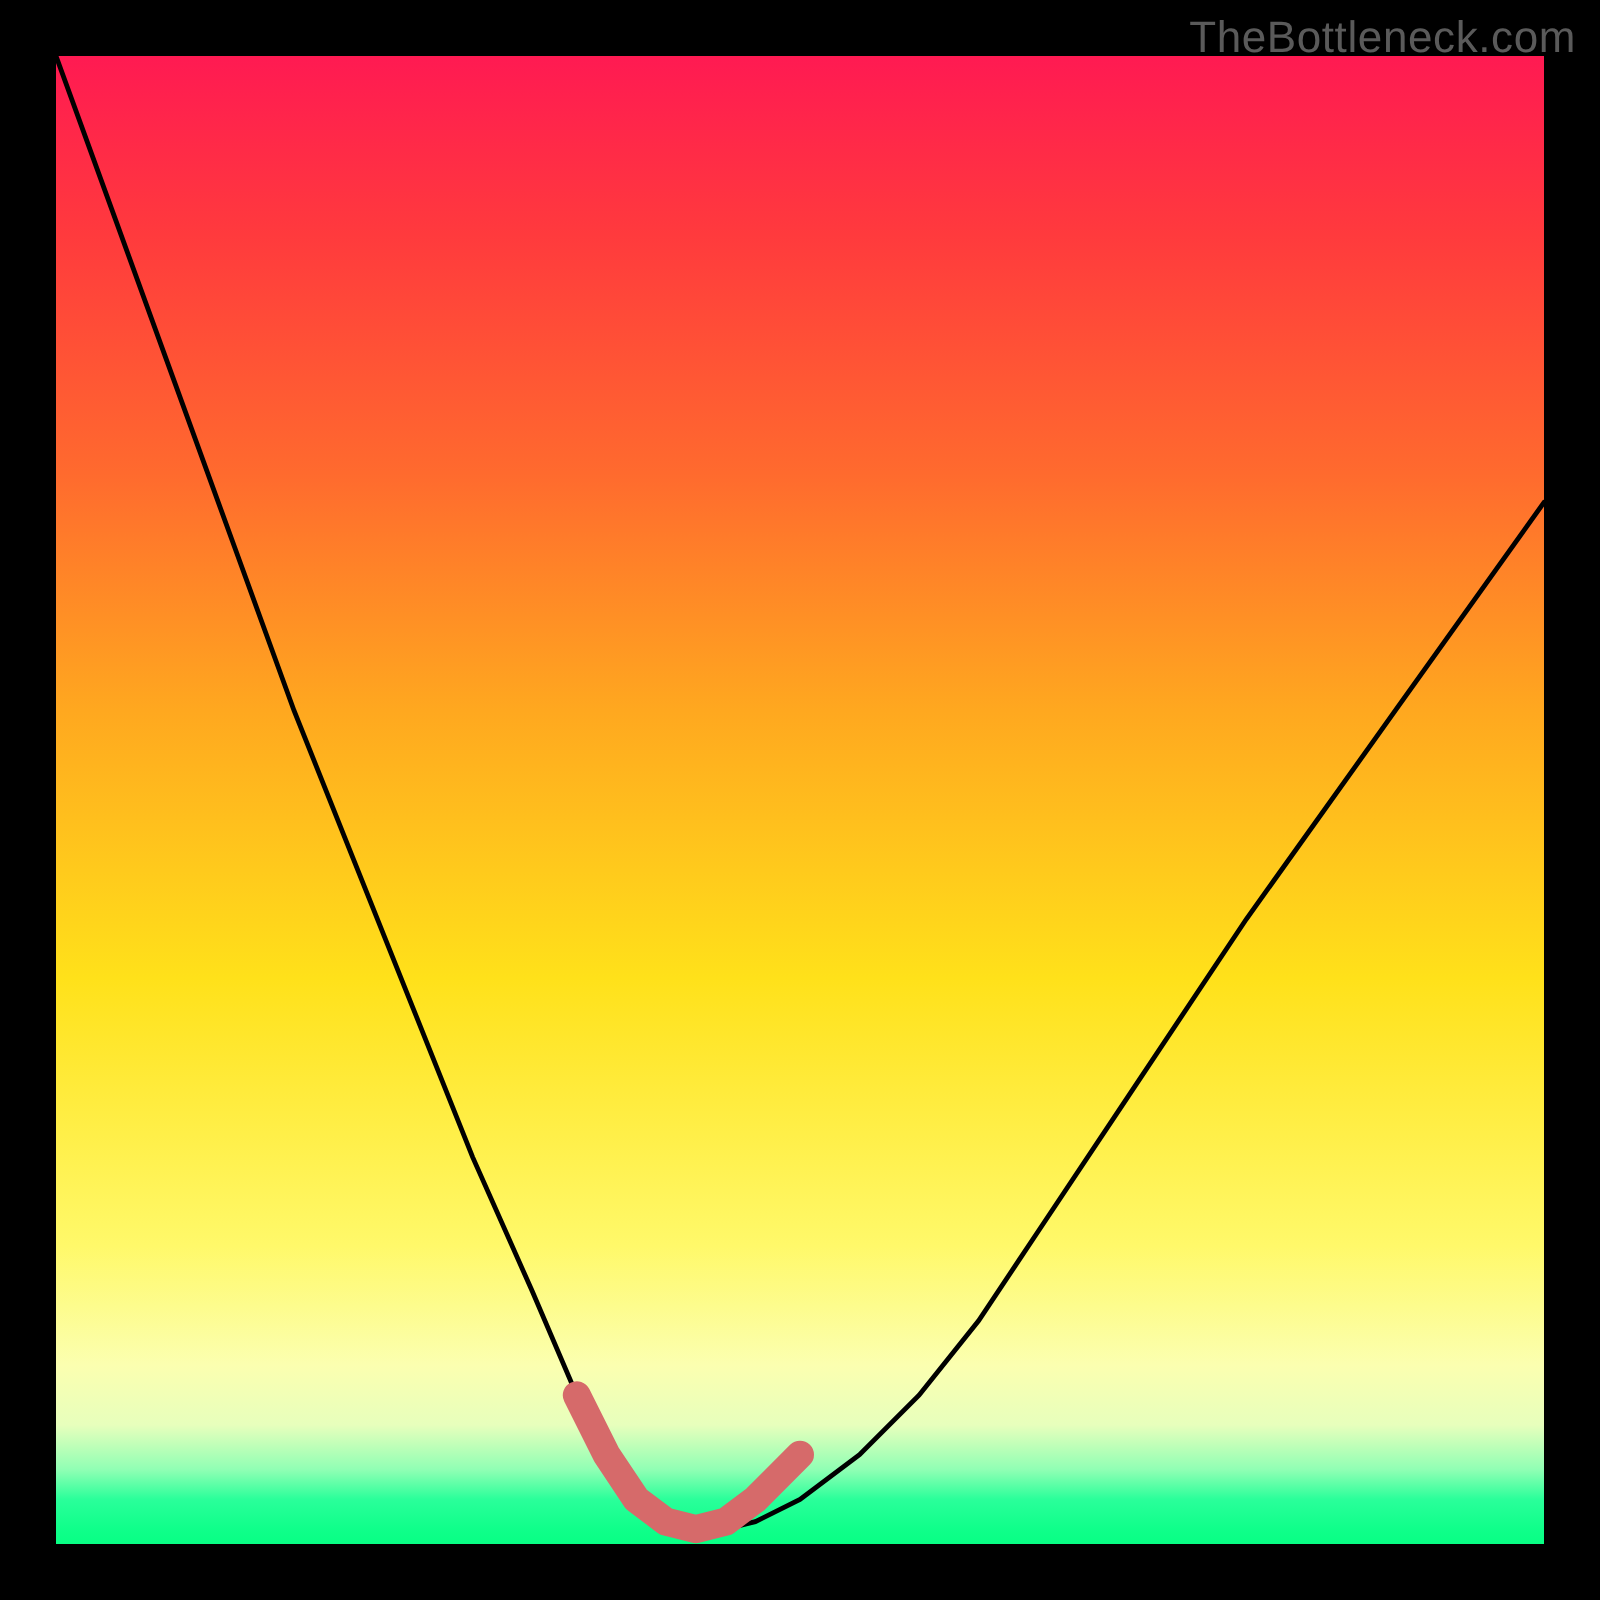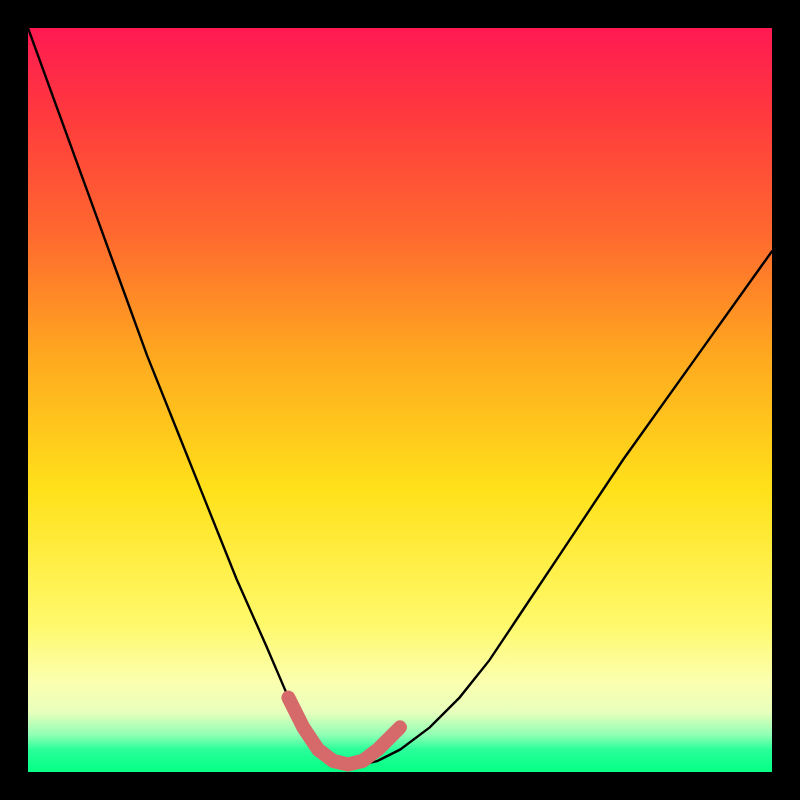--- a/index.html
+++ b/index.html
@@ -55,20 +55,21 @@
   }
   svg.curve {
     position: absolute;
     inset: 0;
   }
 </style>
 </head>
 <body>
 
 <div class="outer">
+  <div class="watermark">TheBottleneck.com</div>
 
   <div class="plot-area">
     <div class="gradient"></div>
 
     <svg class="curve" viewBox="0 0 744 744" preserveAspectRatio="none">
       <path id="main-curve" fill="none" stroke="#000" stroke-width="2.4" stroke-linecap="round" d="M0.00 0.00 L29.76 81.84 L59.52 163.68 L89.28 245.52 L119.04 327.36 L148.80 401.76 L178.56 476.16 L208.32 550.56 L238.08 617.52 L260.40 669.60 L275.28 699.36 L290.16 721.68 L305.04 732.84 L319.92 736.56 L334.80 736.56 L349.68 732.84 L372.00 721.68 L401.76 699.36 L431.52 669.60 L461.28 632.40 L491.04 587.76 L535.68 520.80 L595.20 431.52 L669.60 327.36 L744.00 223.20"></path>
       <path id="highlight-curve" fill="none" stroke="#d66a6a" stroke-width="14" stroke-linecap="round" stroke-linejoin="round" d="M260.40 669.60 L275.28 699.36 L290.16 721.68 L305.04 732.84 L319.92 736.56 L334.80 732.84 L349.68 721.68 L372.00 699.36"></path>
     </svg>
   </div>
 </div>

